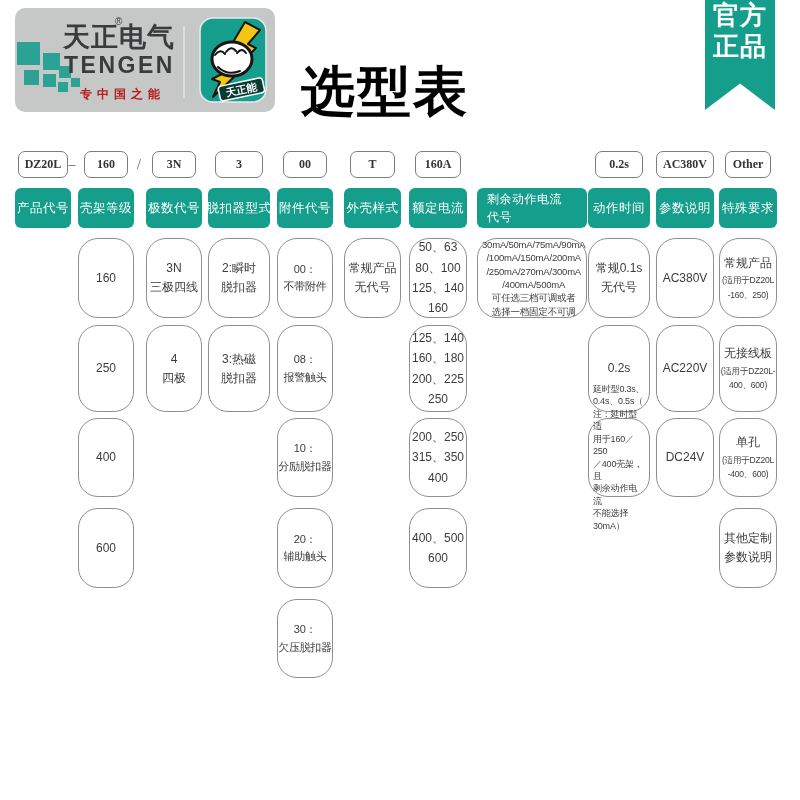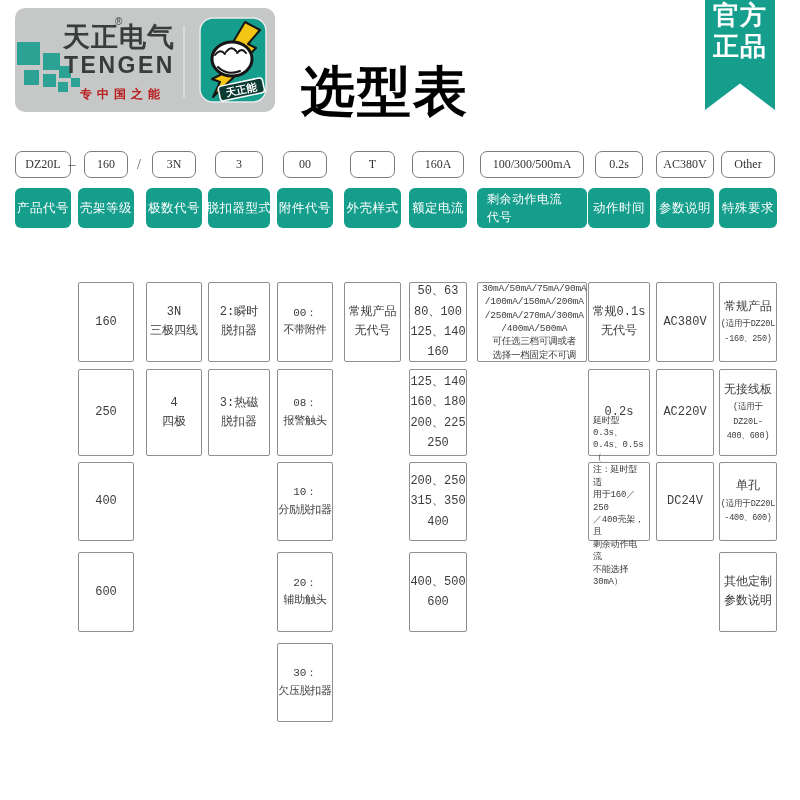--- a/index.html
+++ b/index.html
@@ -33,39 +33,39 @@
   .c0{left:15px;width:56px}.c1{left:78px;width:56px}.c2{left:146px;width:56px}
   .c3{left:208px;width:62px}.c4{left:277px;width:56px}.c5{left:344px;width:57px}
   .c6{left:409px;width:58px}.c7{left:477px;width:110px}.c8{left:588px;width:62px}
   .c9{left:656px;width:58px}.c10{left:719px;width:58px}
 
   
   .code{position:absolute;top:151px;height:27px;display:flex;justify-content:center;align-items:stretch;}
   .codebox{min-width:78%;box-sizing:border-box;border:1.5px solid #7d7d7d;border-radius:7px;
            background:#fff;display:flex;align-items:center;justify-content:center;
            font-family:"Liberation Serif","DejaVu Serif",serif;font-size:12px;color:#333;
-           padding:0 12px;white-space:nowrap;}
+           padding:0 6px;white-space:nowrap;font-weight:bold;}
   .sep{position:absolute;top:151px;height:27px;width:12px;display:flex;align-items:center;
        justify-content:center;font-family:"Liberation Serif",serif;font-size:14px;color:#555;}
   .sep-dash{left:66px}.sep-slash{left:133px}
 
   
   .hdr{position:absolute;top:188px;height:40px;background:#159e8c;border-radius:6px;
        color:#fff;display:flex;align-items:center;justify-content:center;font-size:12.5px;
        letter-spacing:0.5px;white-space:nowrap;box-sizing:border-box;}
   .hdr.multi{white-space:pre-line;justify-content:flex-start;text-align:left;
              padding-left:10px;font-size:12px;line-height:1.5;}
 
   
   .r0{top:238px;height:80px}.r1{top:325px;height:87px}.r2{top:418px;height:79px}
   .r3{top:508px;height:80px}.r4{top:599px;height:79px}
-  .cell{position:absolute;background:#fff;border:1px solid #8f8f8f;border-radius:2px;
+  .cell{position:absolute;background:#fff;border:1px solid #8f8f8f;border-radius:20px;
         box-sizing:border-box;display:flex;flex-direction:column;align-items:center;
         justify-content:center;text-align:center;white-space:pre-line;color:#3c3c3c;
-        font-family:Liberation Mono, monospace;font-size:12px;line-height:1.55;margin-top:44px;}
+        font-family:Liberation Sans, sans-serif;font-size:12px;line-height:1.55;}
   .cell.loose{line-height:1.7;}
   .cell.snug{font-size:11px;letter-spacing:-0.3px;}
   .cell.dense{font-size:9.5px;line-height:1.4;text-align:center;align-items:flex-start;
               padding:3px 4px;letter-spacing:-0.2px;}
   .cell.tiny{font-size:9px;line-height:1.38;text-align:left;align-items:flex-start;
              padding:2px 4px;letter-spacing:-0.2px;}
   .cell-main{white-space:pre-line;font-size:12px;line-height:1.6;}
   .cell-note{white-space:pre-line;font-size:8.5px;line-height:1.7;letter-spacing:-0.2px;}
 </style>
 </head>
@@ -123,23 +123,20 @@
     </div>
   <div class="code c4">
       <span class="codebox">00</span>
     </div>
   <div class="code c5">
       <span class="codebox">T</span>
     </div>
   <div class="code c6">
       <span class="codebox">160A</span>
     </div>
-  <div class="code c7">
-      <span class="codebox">100/300/500mA</span>
-    </div>
   <div class="code c8">
       <span class="codebox">0.2s</span>
     </div>
   <div class="code c9">
       <span class="codebox">AC380V</span>
     </div>
   <div class="code c10">
       <span class="codebox">Other</span>
     </div>
 

